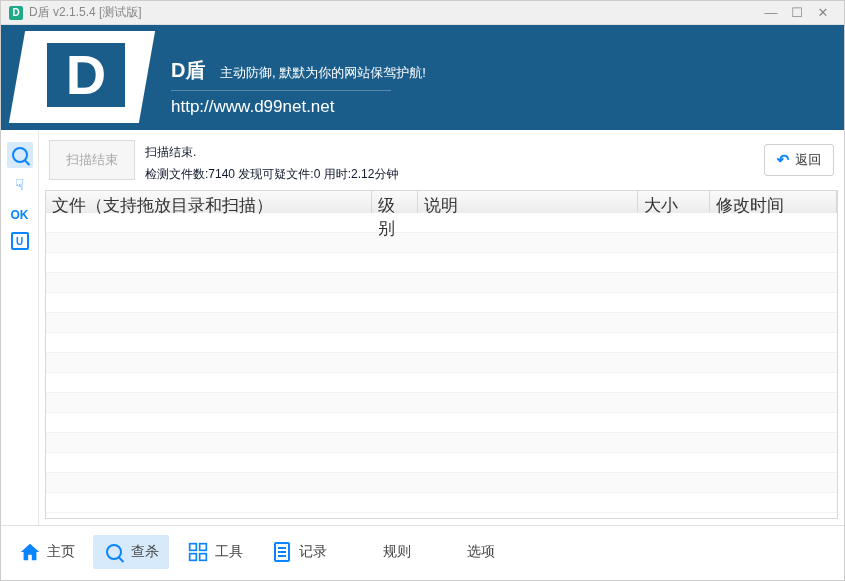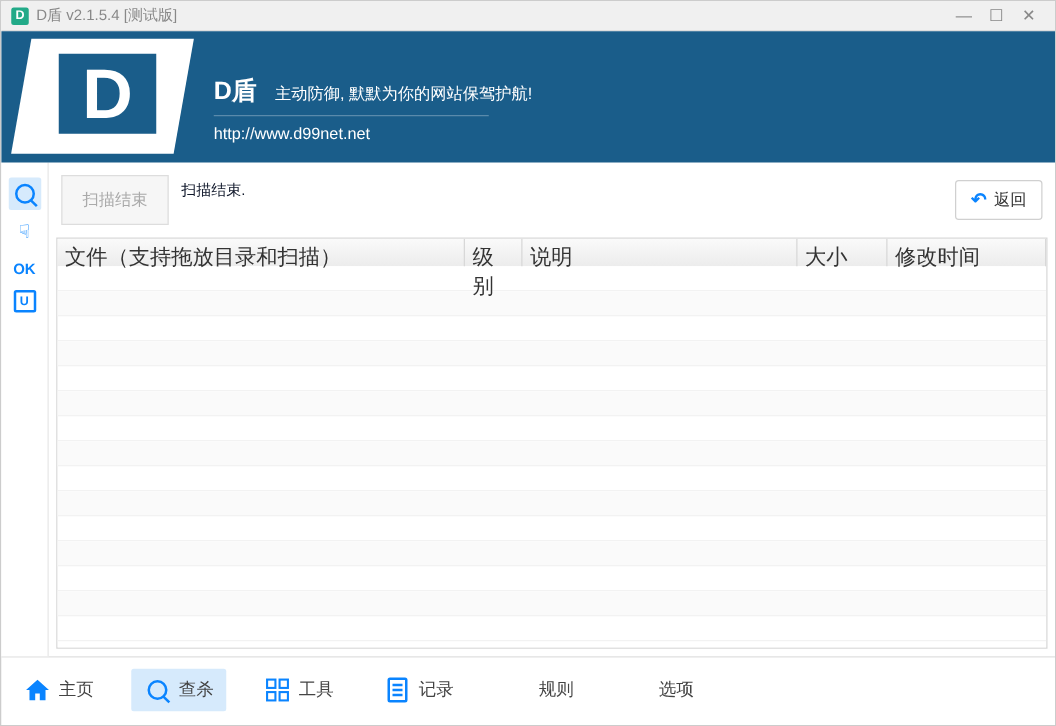--- a/index.html
+++ b/index.html
@@ -9,21 +9,21 @@
 .titlebar .spacer{flex:1;}
 .titlebar .wbtn{width:26px;text-align:center;color:#888;font-size:13px;cursor:pointer;}
 .banner{height:105px;background:linear-gradient(to bottom,#1a5d8a 0%,#1a5d8a 100%);display:flex;align-items:center;padding-left:10px;position:relative;overflow:hidden;}
 .banner .logo{width:160px;height:100%;position:relative;}
 .banner .logo .shape{position:absolute;left:6px;top:6px;width:130px;height:92px;background:#fff;transform:skewX(-10deg);}
 .banner .logo .dletter{position:absolute;left:36px;top:18px;width:78px;height:64px;background:#1a5d8a;color:#fff;font-size:56px;font-weight:900;font-family:Arial;display:flex;align-items:center;justify-content:center;line-height:1;}
 .banner .txt{color:#fff;padding-top:18px;}
 .banner .txt .line1{font-size:20px;font-weight:bold;display:inline-block;}
 .banner .txt .tag{font-size:13px;margin-left:10px;}
 .banner .txt .divider{border-top:1px solid #5a8aab;margin:6px 0;width:220px;}
-.banner .txt .url{font-size:13px;}
+.banner .txt .url{font-size:17px;}
 .mainrow{display:flex;height:395px;}
 .sidebar{width:38px;background:#fff;border-right:1px solid #e8e8e8;padding-top:8px;}
 .sidebar .sitem{width:26px;height:26px;margin:4px auto;display:flex;align-items:center;justify-content:center;border-radius:2px;}
 .sidebar .sitem.active{background:#d6eafc;}
 .sidebar .sitem .lens{width:16px;height:16px;border:2px solid #0a84ff;border-radius:50%;position:relative;}
 .sidebar .sitem .lens:after{content:"";position:absolute;width:2px;height:7px;background:#0a84ff;right:-2px;bottom:-5px;transform:rotate(-45deg);}
 .sidebar .sitem.hand{color:#0a84ff;font-size:15px;}
 .sidebar .sitem.ok{color:#0a84ff;font-size:12px;font-weight:900;font-family:Arial;}
 .sidebar .sitem.sq{border:2px solid #0a84ff;width:18px;height:18px;font-size:10px;color:#0a84ff;font-weight:bold;}
 .content{flex:1;display:flex;flex-direction:column;padding:6px;}
@@ -32,21 +32,21 @@
 .statustxt{flex:1;font-size:12px;color:#0f172a;line-height:1.8;padding-top:2px;}
 .backbtn{width:70px;height:32px;border:1px solid #d0d0d0;border-radius:3px;background:#fff;display:flex;align-items:center;justify-content:center;gap:6px;font-size:13px;color:#333;margin-top:4px;cursor:pointer;}
 .backbtn .ret{color:#0a84ff;font-size:15px;font-weight:bold;}
 .table{flex:1;border:1px solid #d8d8d8;overflow:hidden;}
 .thead{display:flex;background:linear-gradient(#fafafa,#ececec);height:22px;font-size:17px;color:#333;}
 .thead .th{border-right:1px solid #d8d8d8;padding:3px 6px;}
 .th1{width:326px;}.th2{width:46px;font-family:Liberation Mono, monospace;}.th3{width:220px;}.th4{width:72px;}.th5{flex:1;}
 .tbody{height:calc(100% - 22px);background:#fff;}
 .tbody .tr{height:20px;border-bottom:1px solid #f2f2f2;}
 .tbody .tr:nth-child(even){background:#fafafa;}
-.bottombar{height:52px;border-top:1px solid #e0e0e0;display:flex;align-items:center;padding:0 8px;gap:20px;}
+.bottombar{height:52px;border-top:1px solid #e0e0e0;display:flex;align-items:center;padding:0 8px;gap:8px;}
 .bitem{display:flex;align-items:center;gap:6px;padding:6px 10px;font-size:14px;color:#444;border-radius:2px;cursor:pointer;}
 .bitem.active{background:#d6eafc;}
 .bicon{width:22px;height:22px;display:flex;align-items:center;justify-content:center;}
 .bicon.home{color:#0a84ff;}
 .bicon.lens2 .lens{width:16px;height:16px;border:2px solid #0a84ff;border-radius:50%;position:relative;}
 .bicon.lens2 .lens:after{content:"";position:absolute;width:2px;height:7px;background:#0a84ff;right:-2px;bottom:-5px;transform:rotate(-45deg);}
 .bicon.tool{color:#0a84ff;font-size:18px;}
 .bicon.grid{display:grid;grid-template-columns:8px 8px;grid-template-rows:8px 8px;gap:3px;}
 .bicon.grid span{background:#0a84ff;}
 .bicon.opt{display:grid;grid-template-columns:10px 10px;grid-template-rows:10px 10px;gap:2px;}
@@ -88,20 +88,21 @@
       </div>
     <div class="sitem ok">OK</div>
     <div class="sitem sq">U</div>
   </div>
 
   <div class="content">
     <div class="statusrow">
       <div class="endbtn">扫描结束</div>
       <div class="statustxt">
         <div>扫描结束.</div>
+        <div>检测文件数:7140 发现可疑文件:0 用时:2.12分钟</div>
       </div>
       <div class="backbtn">
         <span class="ret">↶</span>
         <span>返回</span>
       </div>
     </div>
 
     <div class="table">
       <div class="thead">
         <div class="th th1">文件（支持拖放目录和扫描）</div>

